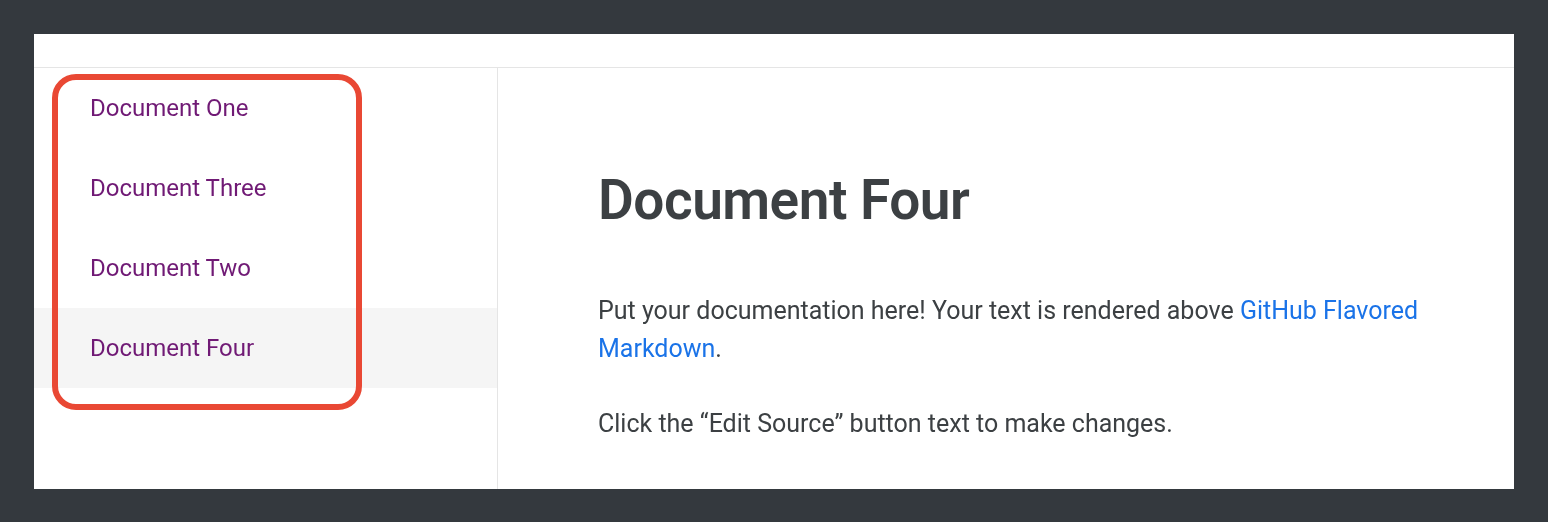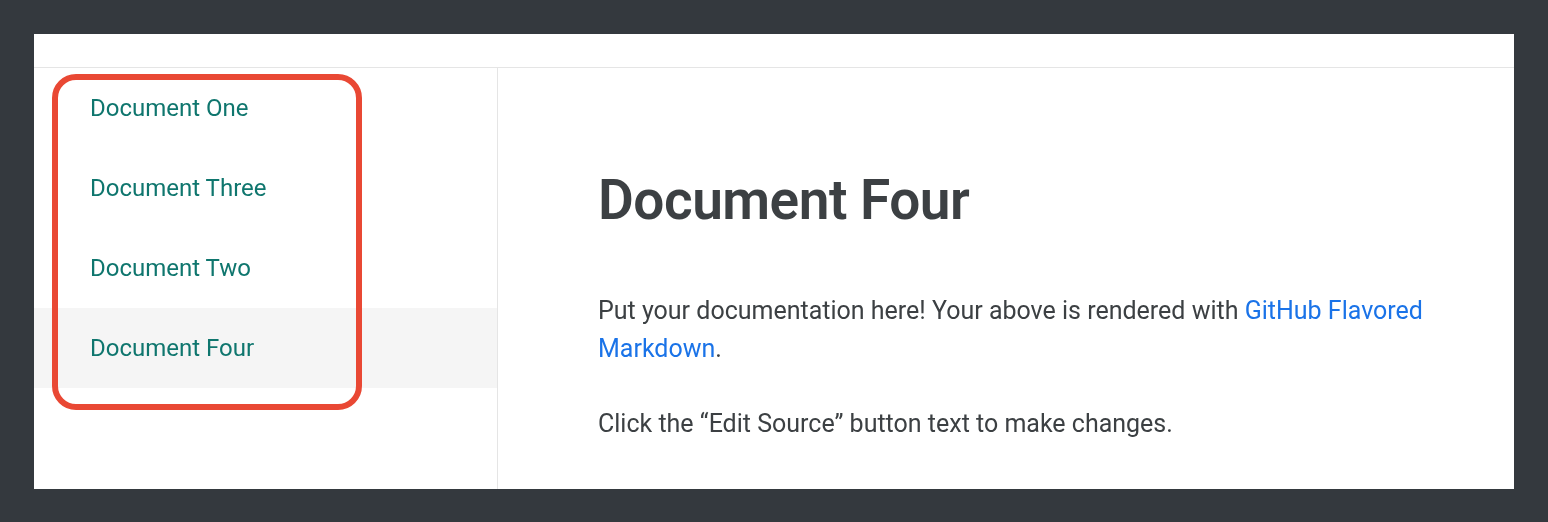--- a/index.html
+++ b/index.html
@@ -38,21 +38,21 @@
       width: 464px;
       border-right: 1px solid #e5e5e5;
       position: relative;
     }
     .sidebar-item {
       height: 80px;
       display: flex;
       align-items: center;
       padding-left: 56px;
       font-size: 24px;
-      color: #0f766e;
+      color: #701a75;
       cursor: pointer;
     }
     .sidebar-item.active {
       background: #f5f5f5;
     }
     .highlight-box {
       position: absolute;
       left: 18px;
       top: 6px;
       width: 310px;
@@ -100,18 +100,18 @@
         <span>Document Two</span>
       </div>
       <div class="sidebar-item active">
         <span>Document Four</span>
       </div>
       <div class="highlight-box"></div>
     </nav>
     <main class="main">
       <h1 class="page-title">Document Four</h1>
       <p class="body-text">
-        <span>Put your documentation here! Your above is rendered with </span><a href="#">GitHub Flavored Markdown</a><span>.</span>
+        <span>Put your documentation here! Your text is rendered above </span><a href="#">GitHub Flavored Markdown</a><span>.</span>
       </p>
       <p class="body-text">Click the “Edit Source” button text to make changes.</p>
     </main>
   </div>
 </div>
 
 </body></html>

